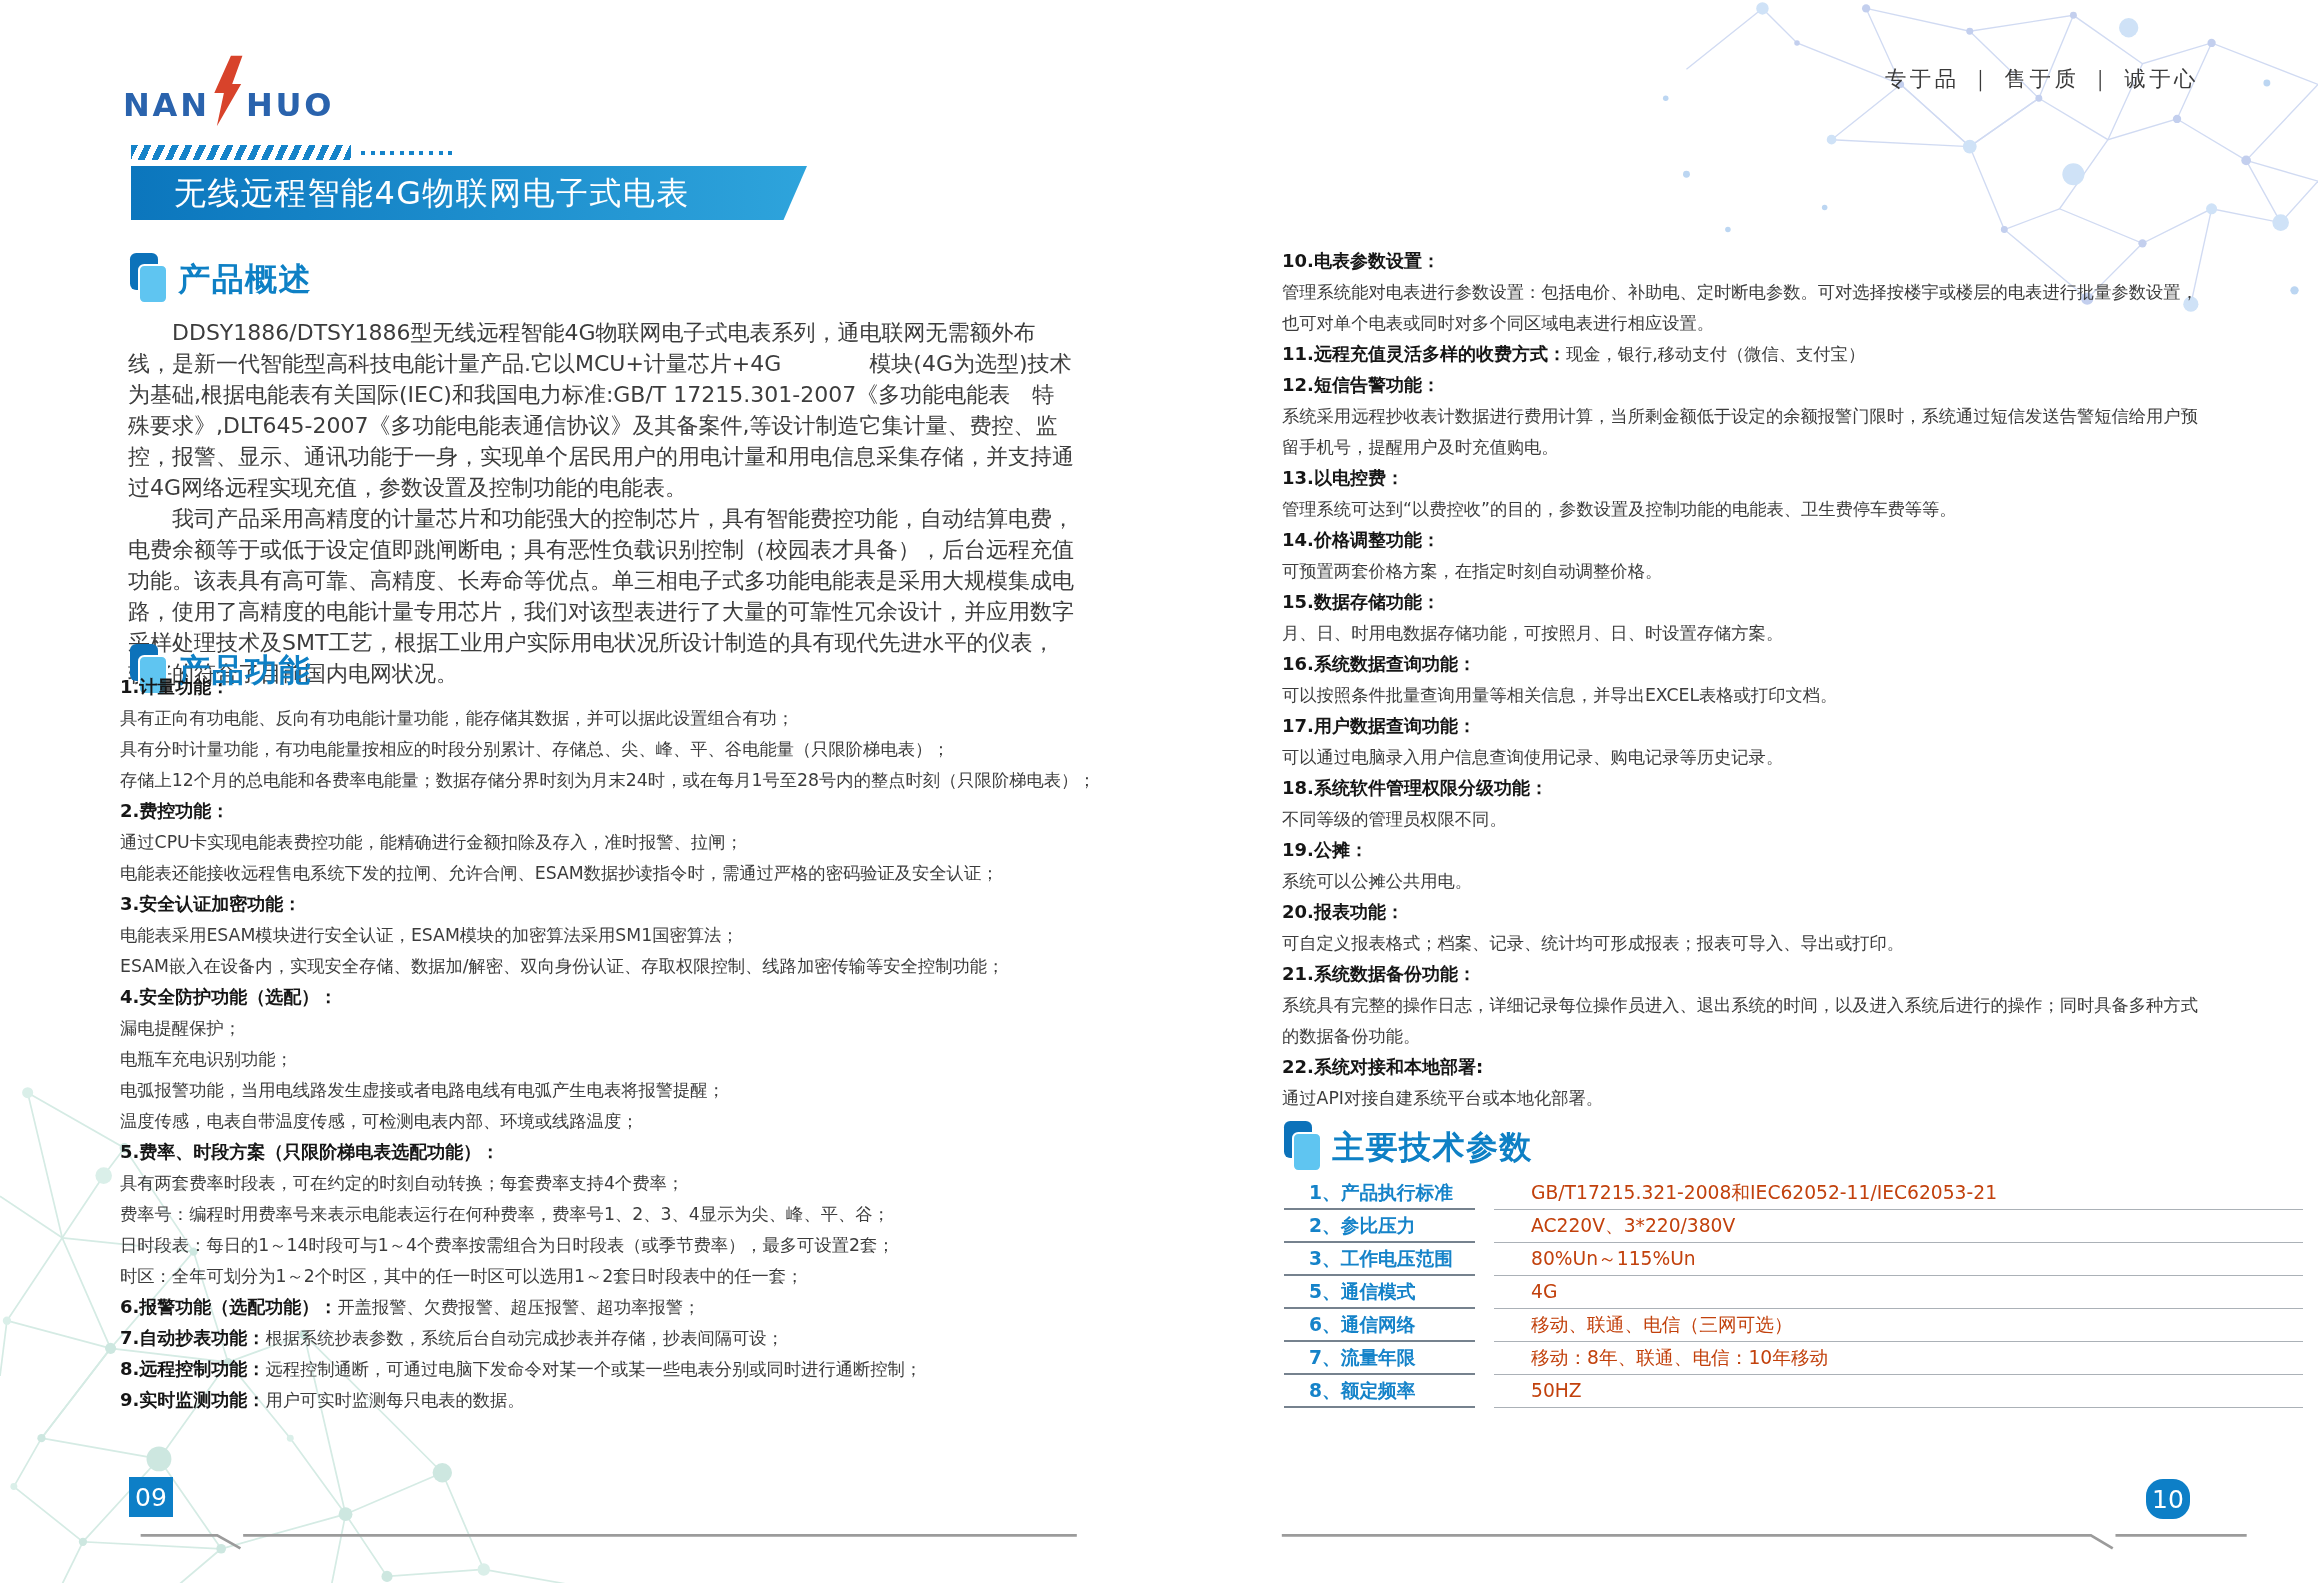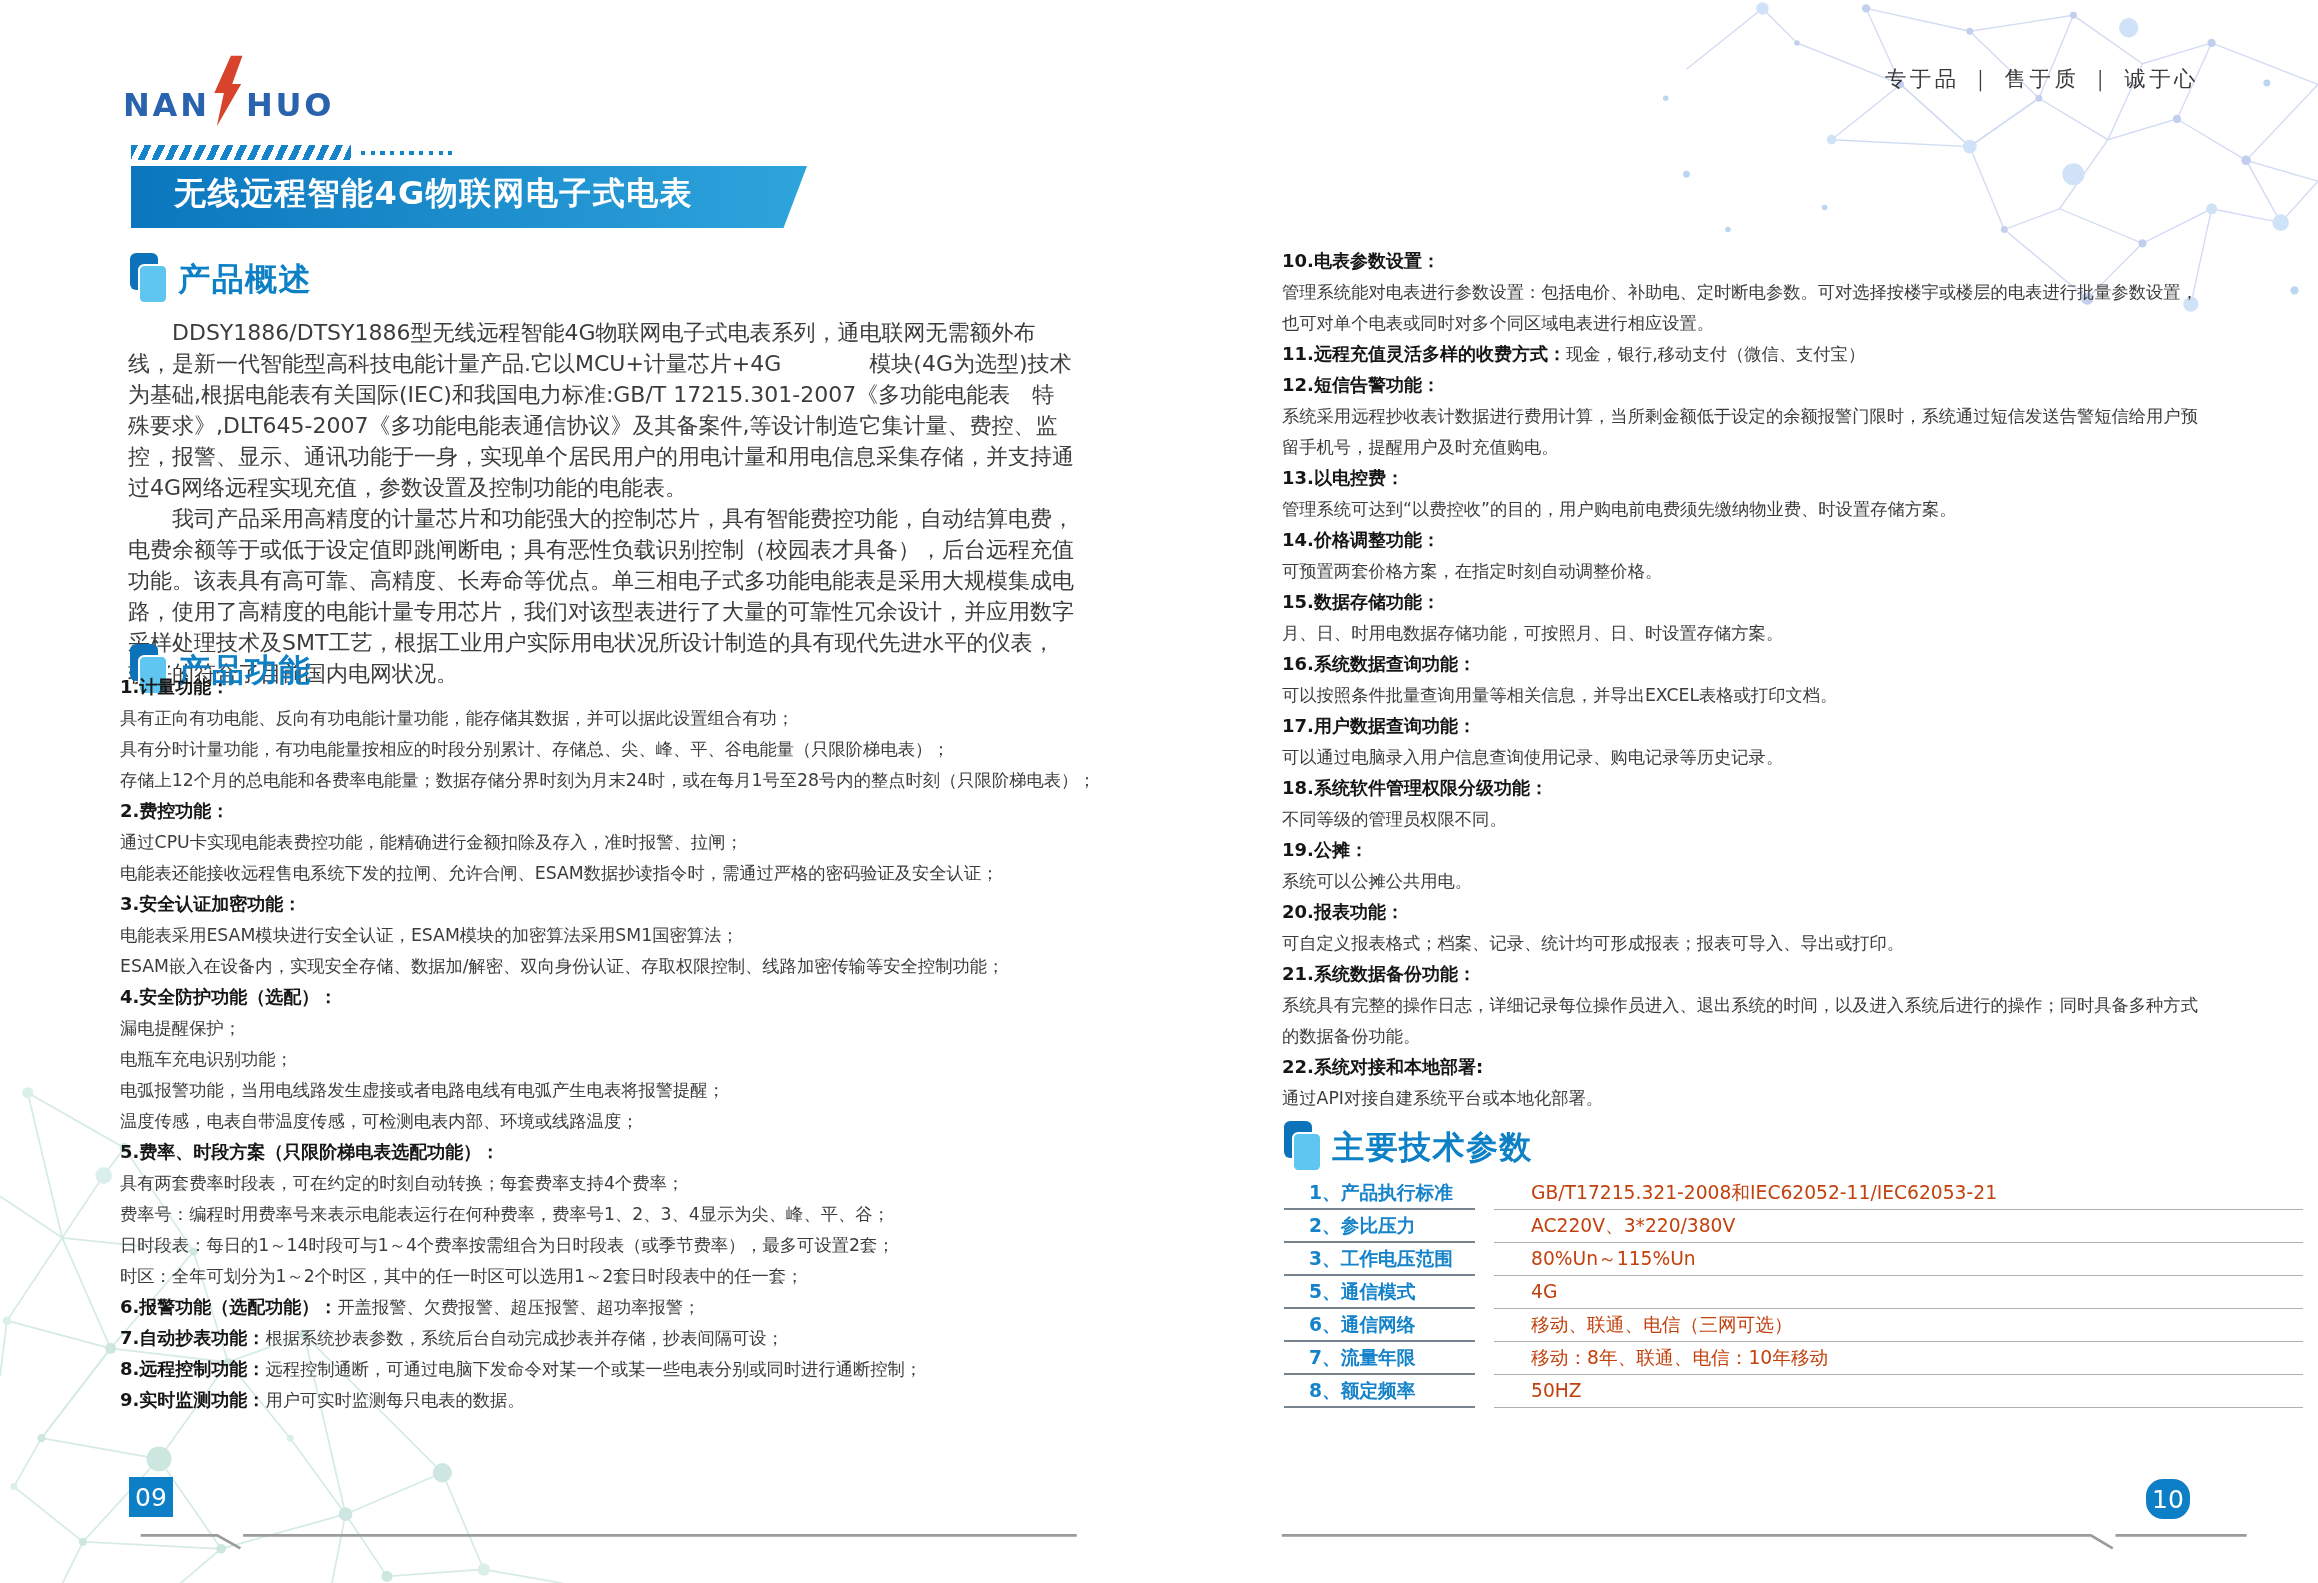--- a/index.html
+++ b/index.html
@@ -12,24 +12,24 @@
   .logo{position:absolute;left:123px;top:55px;display:flex;align-items:flex-end;z-index:2;}
   .logo-txt{font-size:32px;font-weight:800;color:#2a63ad;letter-spacing:2.8px;line-height:44px;font-family:"DejaVu Sans","Liberation Sans",sans-serif;}
   .bolt{width:32px;height:72px;margin:0 1.4px 0 2.8px;}
   .tagline{position:absolute;top:64px;right:120px;font-size:21.4px;color:#3a3a3a;letter-spacing:3.5px;z-index:2;}
 
   
   .stripes{position:absolute;left:131px;top:145px;width:220px;height:14.5px;
     background:repeating-linear-gradient(115deg,#1583c9 0 6.2px,transparent 6.2px 12.4px);}
   .dots{position:absolute;left:361px;top:151px;width:94px;height:4.1px;
     background:repeating-linear-gradient(90deg,#1583c9 0 4.1px,transparent 4.1px 9.7px);}
-  .banner{position:absolute;left:131px;top:166px;width:676px;height:62px;
+  .banner{position:absolute;left:131px;top:166px;width:676px;height:54px;
     background:linear-gradient(90deg,#0b76bd,#2ea4dc);
     clip-path:polygon(0 0,100% 0,calc(100% - 23.5px) 100%,0 100%);
-    color:#fff;font-size:32px;font-weight:700;line-height:54px;padding-left:43px;
+    color:#fff;font-size:32px;font-weight:400;line-height:54px;padding-left:43px;
     letter-spacing:1.4px;box-sizing:border-box;white-space:nowrap;}
 
   
   .sec{position:absolute;display:flex;align-items:center;}
   .sec-icon{position:relative;width:40px;height:53px;flex:0 0 auto;}
   .sec-icon .back{position:absolute;left:0;top:0;width:28px;height:37px;background:#0c72ba;border-radius:6.2px;}
   .sec-icon .front{position:absolute;left:8.3px;top:11px;width:26px;height:36px;background:#5fc5f1;border-radius:6.2px;border:2.8px solid #fff;}
   .sec-title{font-size:32px;font-weight:700;color:#0e80c5;margin-left:8.3px;letter-spacing:1.4px;white-space:nowrap;}
 
   
@@ -205,21 +205,21 @@
 
   <div class="col content" style="left:1282px;top:245px;width:964px;">
     <div class="ln lnr"><b>10.电表参数设置：</b><span></span></div>
     <div class="ln lnr"><b></b><span>管理系统能对电表进行参数设置：包括电价、补助电、定时断电参数。可对选择按楼宇或楼层的电表进行批量参数设置，</span></div>
     <div class="ln lnr"><b></b><span>也可对单个电表或同时对多个同区域电表进行相应设置。</span></div>
     <div class="ln lnr"><b>11.远程充值灵活多样的收费方式：</b><span>现金，银行,移动支付（微信、支付宝）</span></div>
     <div class="ln lnr"><b>12.短信告警功能：</b><span></span></div>
     <div class="ln lnr"><b></b><span>系统采用远程抄收表计数据进行费用计算，当所剩金额低于设定的余额报警门限时，系统通过短信发送告警短信给用户预</span></div>
     <div class="ln lnr"><b></b><span>留手机号，提醒用户及时充值购电。</span></div>
     <div class="ln lnr"><b>13.以电控费：</b><span></span></div>
-    <div class="ln lnr"><b></b><span>管理系统可达到“以费控收”的目的，用户购电前电费须先缴纳物业费、时设置存储方案。</span></div>
+    <div class="ln lnr"><b></b><span>管理系统可达到“以费控收”的目的，参数设置及控制功能的电能表、卫生费停车费等等。</span></div>
     <div class="ln lnr"><b>14.价格调整功能：</b><span></span></div>
     <div class="ln lnr"><b></b><span>可预置两套价格方案，在指定时刻自动调整价格。</span></div>
     <div class="ln lnr"><b>15.数据存储功能：</b><span></span></div>
     <div class="ln lnr"><b></b><span>月、日、时用电数据存储功能，可按照月、日、时设置存储方案。</span></div>
     <div class="ln lnr"><b>16.系统数据查询功能：</b><span></span></div>
     <div class="ln lnr"><b></b><span>可以按照条件批量查询用量等相关信息，并导出EXCEL表格或打印文档。</span></div>
     <div class="ln lnr"><b>17.用户数据查询功能：</b><span></span></div>
     <div class="ln lnr"><b></b><span>可以通过电脑录入用户信息查询使用记录、购电记录等历史记录。</span></div>
     <div class="ln lnr"><b>18.系统软件管理权限分级功能：</b><span></span></div>
     <div class="ln lnr"><b></b><span>不同等级的管理员权限不同。</span></div>

